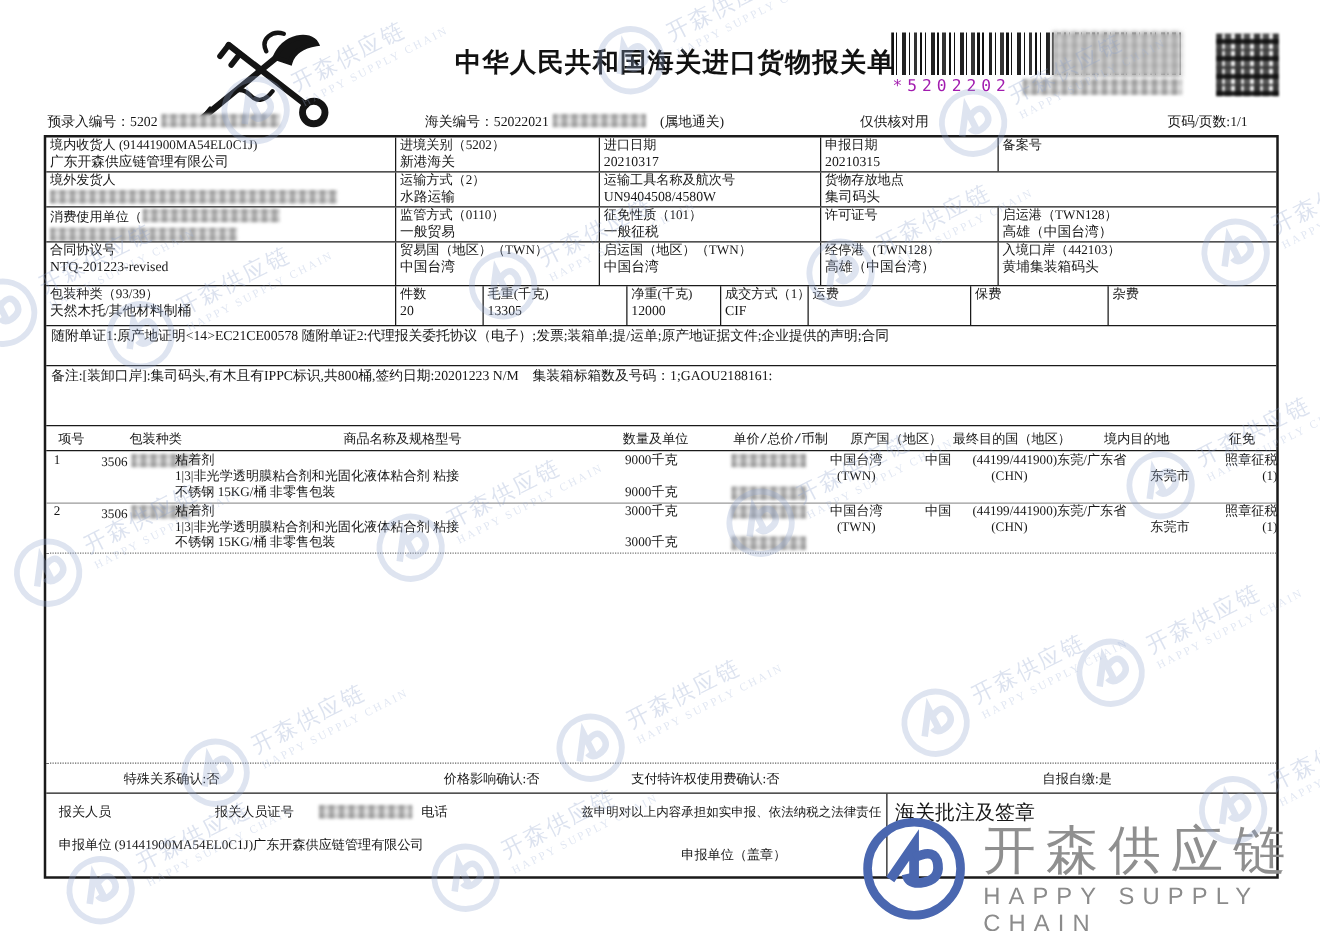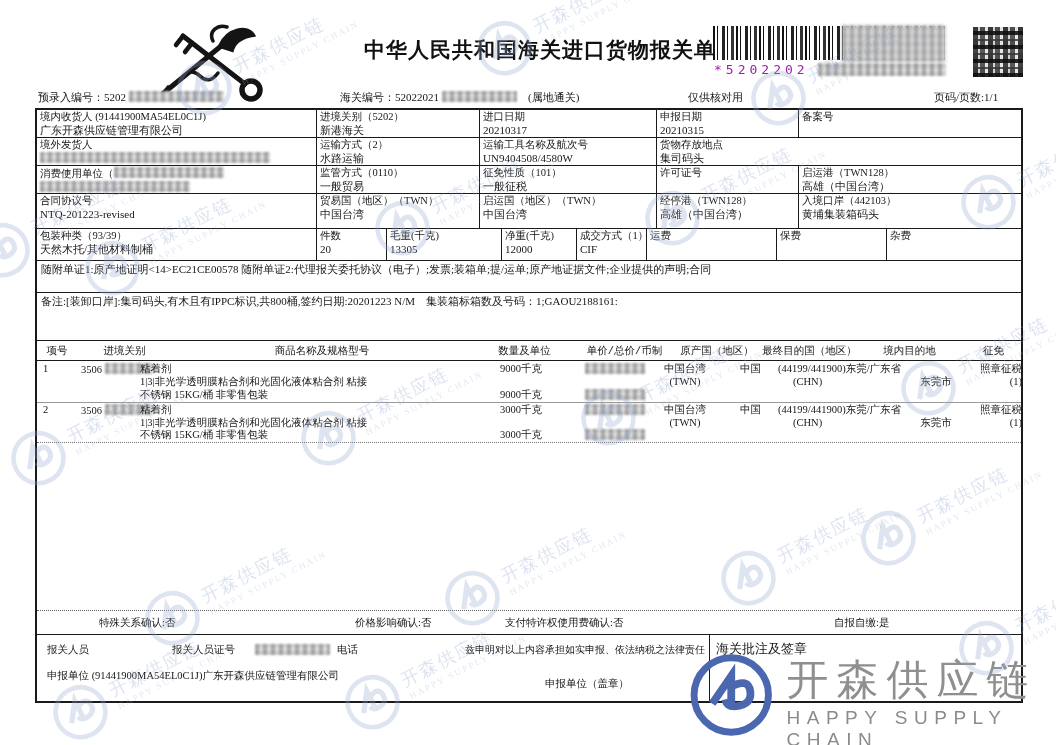--- a/index.html
+++ b/index.html
@@ -60,21 +60,21 @@
   .g-dest{left:703px;} .g-dest2{left:717px;margin-left:39px;}
   .g-domestic{left:741px;} .g-domestic2{left:868px;width:62px;text-align:center;}
   .g-duty{left:913px;width:72px;text-align:right;}
   
   .confirm{position:relative;height:24px;border-bottom:1px solid #1a1a1a;box-sizing:border-box;}
   .cf{position:absolute;top:5px;font-size:10.5px;white-space:nowrap;}
   .cf1{left:62px;} .cf2{left:318px;} .cf3{left:468px;} .cf4{left:797px;}
   .footer{position:relative;height:66px;box-sizing:border-box;}
   .fs{position:absolute;font-size:10.5px;white-space:nowrap;}
   .hnote{position:absolute;left:672px;top:0;width:316px;height:66px;border-left:1px solid #1a1a1a;
-         box-sizing:border-box;padding:5px 6px;font-size:13px;}
+         box-sizing:border-box;padding:5px 6px;font-size:16px;}
   
   .wm-layer{position:absolute;inset:0;z-index:3;pointer-events:none;}
   .wm{position:absolute;display:flex;align-items:center;gap:7px;transform:rotate(-27deg);opacity:.30;}
   .wm svg{flex:none;}
   .wmt{font-size:18px;color:#8fa3cc;letter-spacing:2px;white-space:nowrap;}
   .wms{font-size:9px;color:#9db0d6;letter-spacing:2px;white-space:nowrap;}
   .big-logo{position:absolute;left:688px;top:643px;display:flex;align-items:flex-start;gap:12px;z-index:4;}
   .bl-txt{padding-top:14px;}
   .bl-cn{font-size:42px;color:#8f8f8f;letter-spacing:8px;font-family:"Liberation Sans","DejaVu Sans",sans-serif;line-height:46px;}
   .bl-en{font-size:19px;color:#8b8b8b;letter-spacing:6.5px;font-family:"Liberation Sans","DejaVu Sans",sans-serif;margin-top:4px;}
@@ -246,21 +246,21 @@
       <div class="wide docs">
         <div class="val">随附单证1:原产地证明&lt;14&gt;EC21CE00578 随附单证2:代理报关委托协议（电子）;发票;装箱单;提/运单;原产地证据文件;企业提供的声明;合同</div>
       </div>
 
       <div class="wide marks">
         <div class="val">备注:[装卸口岸]:集司码头,有木且有IPPC标识,共800桶,签约日期:20201223 N/M　集装箱标箱数及号码：1;GAOU2188161:</div>
       </div>
 
       <div class="ghead">
         <div class="gh gc1">项号</div>
-        <div class="gh gc2">进境关别</div>
+        <div class="gh gc2">包装种类</div>
         <div class="gh gc3">商品名称及规格型号</div>
         <div class="gh gc4">数量及单位</div>
         <div class="gh gc5">单价/总价/币制</div>
         <div class="gh gc6">原产国（地区）</div>
         <div class="gh gc7">最终目的国（地区）</div>
         <div class="gh gc8">境内目的地</div>
         <div class="gh gc9">征免</div>
       </div>
 
       <div class="grow grow1">

